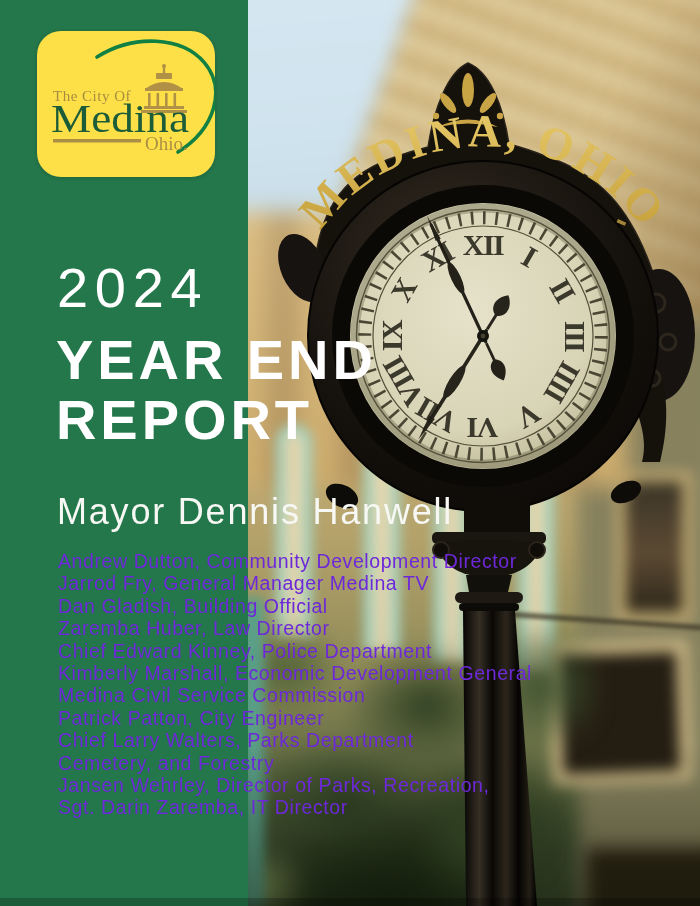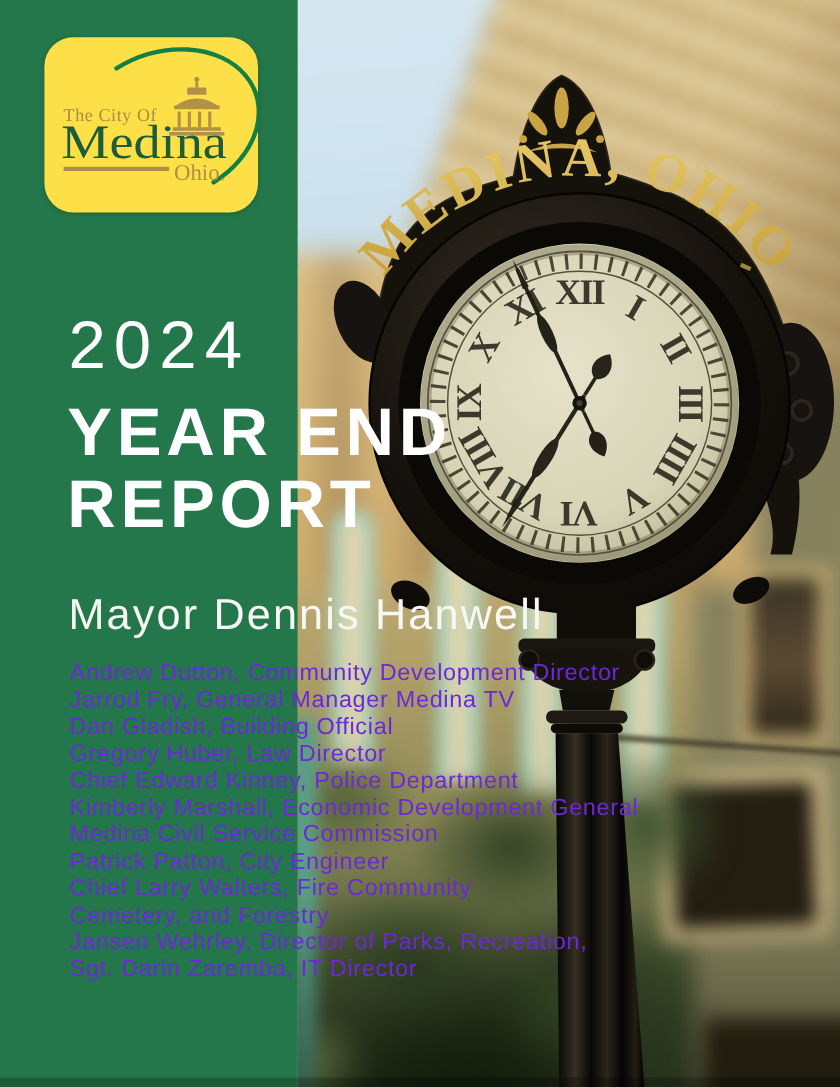--- a/index.html
+++ b/index.html
@@ -247,26 +247,26 @@
     <div class="year">2024</div>
     <div class="title">
       <div>YEAR END</div>
       <div>REPORT</div>
     </div>
     <div class="mayor">Mayor Dennis Hanwell</div>
     <div class="roster">
         <div class="roster-line">Andrew Dutton, Community Development Director</div>
         <div class="roster-line">Jarrod Fry, General Manager Medina TV</div>
         <div class="roster-line">Dan Gladish, Building Official</div>
-        <div class="roster-line">Gregory Huber, Law Director</div>
+        <div class="roster-line">Zaremba Huber, Law Director</div>
         <div class="roster-line">Chief Edward Kinney, Police Department</div>
         <div class="roster-line">Kimberly Marshall, Economic Development General</div>
         <div class="roster-line">Medina Civil Service Commission</div>
         <div class="roster-line">Patrick Patton, City Engineer</div>
-        <div class="roster-line">Chief Larry Walters, Fire Community</div>
+        <div class="roster-line">Chief Larry Walters, Parks Department</div>
         <div class="roster-line">Cemetery, and Forestry</div>
         <div class="roster-line">Jansen Wehrley, Director of Parks, Recreation,</div>
         <div class="roster-line">Sgt. Darin Zaremba, IT Director</div>
       </div>
   </div>
 
   <div class="bottom-edge"></div>
 </div>
 
 </body></html>

